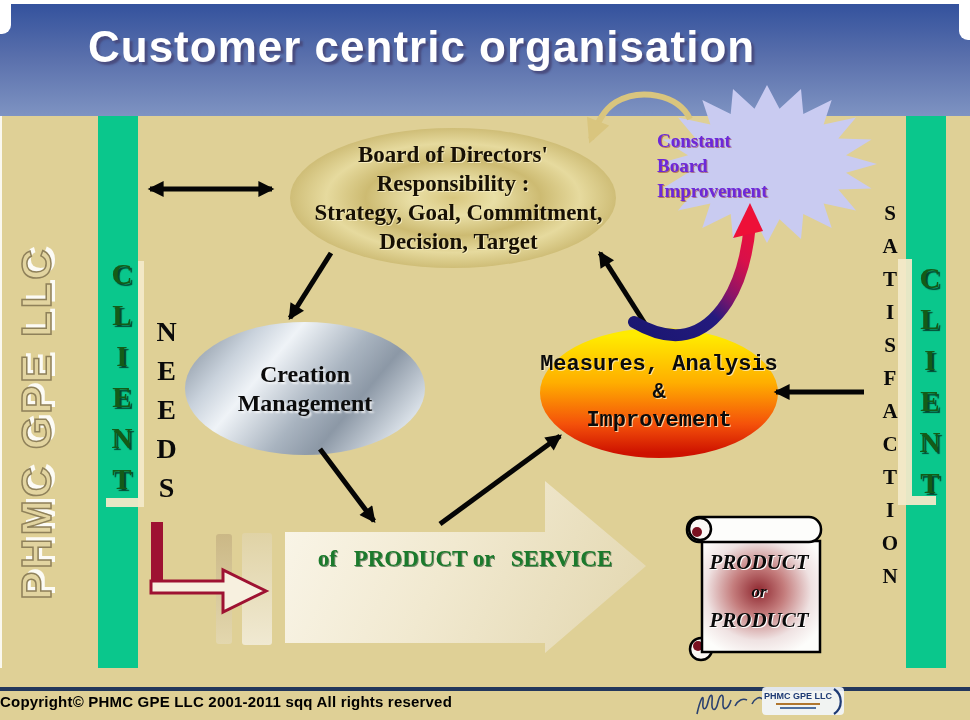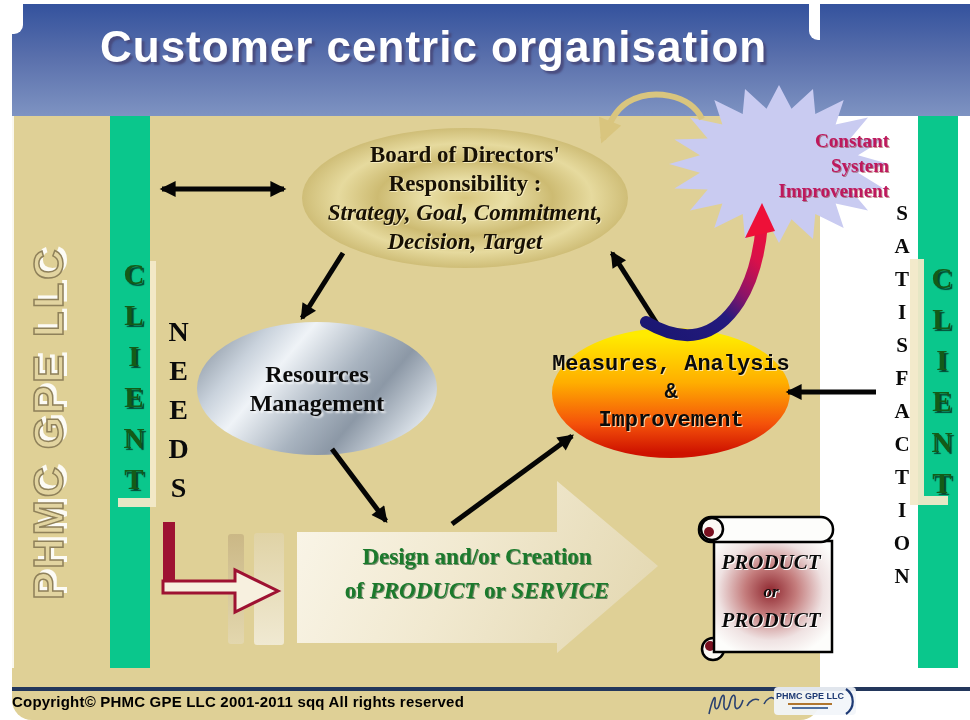--- a/index.html
+++ b/index.html
@@ -1,17 +1,17 @@
 <!DOCTYPE html>
 <html><head>
 <meta charset="utf-8">
 <style>
   html,body{margin:0;padding:0;width:970px;height:720px;overflow:hidden;
     font-family:"Liberation Sans",sans-serif;background:#fff;}
-  .slide{position:absolute;left:12px;top:0;width:808px;height:720px;background:#DFD096;border-radius:20px;}
+  .slide{position:absolute;left:0;top:0;width:970px;height:720px;background:#DFD096;}
 
   
   .header{position:absolute;left:0;top:0;width:970px;height:116px;
     background:linear-gradient(180deg,#31509C 0%,#5A70AC 50%,#7E93C2 100%);}
   .title{position:absolute;left:88px;top:22px;font-size:44px;font-weight:bold;color:#FFFFFF;
     letter-spacing:1px;text-shadow:3px 3px 2px rgba(70,70,120,0.85);white-space:nowrap;}
   .top-strip{position:absolute;left:0;top:0;width:970px;height:4px;background:#fff;}
   .corner-tl{position:absolute;left:0;top:0;width:11px;height:34px;background:#fff;border-bottom-right-radius:9px;}
   .corner-tr{position:absolute;right:0;top:0;width:11px;height:40px;background:#fff;border-bottom-left-radius:9px;}
   .left-strip{position:absolute;left:0;top:116px;width:2px;height:552px;background:rgba(255,255,255,0.85);}
@@ -35,33 +35,33 @@
     transform:rotate(-90deg);text-align:center;font-size:42px;font-weight:bold;letter-spacing:3px;
     color:#E2D4A0;-webkit-text-stroke:1.5px #8F815A;text-shadow:4px 4px 0 rgba(255,255,255,0.9);}
 
   
   .ellipse{position:absolute;border-radius:50%;display:flex;flex-direction:column;
     align-items:center;justify-content:center;
     font-family:"Liberation Serif","DejaVu Serif",serif;font-weight:bold;}
   .board{left:290px;top:128px;width:326px;height:140px;
     background:radial-gradient(ellipse at 50% 50%,#D8C67E 0%,#E9DFA6 18%,#CDBB72 38%,#E6DA9E 55%,#C4B065 78%,#B29D52 100%);}
   .board .ln{font-size:23px;line-height:29px;color:#171004;text-shadow:1px 1px 0 rgba(245,236,192,0.95);}
-  .italic{font-style:italic;}
+  .italic{margin-left:11px;}
   .resources{left:185px;top:322px;width:240px;height:133px;
     background:linear-gradient(130deg,#76828F 0%,#C9D2DC 22%,#EFF3F7 34%,#A9B4C0 55%,#8C98A6 68%,#DCE3EA 88%,#96A2AE 100%);}
   .resources .ln{font-size:24px;line-height:29px;color:#0B0B0B;text-shadow:2px 2px 2px rgba(255,255,255,0.75);}
   .measures{left:540px;top:328px;width:238px;height:130px;
     background:linear-gradient(180deg,#FFEB00 6%,#FFAE00 42%,#F4510A 74%,#CE1200 96%);}
   .measures .ln{font-size:22px;line-height:28px;color:#0B0B0B;text-shadow:1px 1px 0 rgba(255,240,200,0.8);font-family:Liberation Mono, monospace;}
 
   
   .starburst-text{position:absolute;left:657px;top:95px;width:220px;height:140px;
-    display:flex;flex-direction:column;align-items:flex-end;justify-content:center;text-align:center;
+    display:flex;flex-direction:column;align-items:flex-start;justify-content:center;text-align:center;
     font-family:"Liberation Serif","DejaVu Serif",serif;font-weight:bold;font-size:19px;line-height:25px;
-    color:#be185d;text-shadow:1px 1px 0 rgba(128,16,16,0.45);z-index:6;}
+    color:#6d28d9;text-shadow:1px 1px 0 rgba(128,16,16,0.45);z-index:6;}
 
   
   .design-text{position:absolute;left:286px;top:541px;width:358px;text-align:center;z-index:6;
     font-family:"Liberation Serif","DejaVu Serif",serif;font-weight:bold;color:#1B7A2C;}
   .design-text .l1{font-size:23px;line-height:32px;text-shadow:1px 1px 0 rgba(8,58,16,0.55);}
   .design-text .l2{font-size:23px;line-height:30px;margin-top:3px;text-shadow:1px 1px 0 rgba(8,58,16,0.55);}
 
   
   .scroll-text{position:absolute;left:695px;top:548px;width:128px;text-align:center;z-index:6;
     font-family:"Liberation Serif","DejaVu Serif",serif;font-weight:bold;font-style:italic;color:#0A0A0A;}
@@ -101,36 +101,36 @@
   <div class="watermark">PHMC GPE LLC</div>
 
   <div class="ellipse board">
     <div class="ln">Board of Directors'</div>
     <div class="ln">Responsibility :</div>
     <div class="ln italic">Strategy, Goal, Commitment,</div>
     <div class="ln italic">Decision, Target</div>
   </div>
 
   <div class="ellipse resources">
-    <div class="ln">Resources</div>
+    <div class="ln">Creation</div>
     <div class="ln">Management</div>
   </div>
 
   <div class="ellipse measures">
     <div class="ln">Measures, Analysis</div>
     <div class="ln">&amp;</div>
     <div class="ln">Improvement</div>
   </div>
 
   <svg class="burst-layer" viewBox="0 0 970 720">
     <polygon id="starburst-shape" fill="#C9CBF1" points="767.0,85.0 779.5,108.7 801.0,88.9 803.3,114.1 831.7,100.1 823.6,124.4 856.0,117.6 838.3,138.6 871.6,139.6 846.0,155.2 877.0,164.0 846.0,172.8 871.6,188.4 838.3,189.4 856.0,210.4 823.6,203.6 831.7,227.9 803.3,213.9 801.0,239.1 779.5,219.3 767.0,243.0 754.5,219.3 733.0,239.1 730.7,213.9 702.3,227.9 710.4,203.6 678.0,210.4 695.7,189.4 662.4,188.4 688.0,172.8 657.0,164.0 688.0,155.2 662.4,139.6 695.7,138.6 678.0,117.6 710.4,124.4 702.3,100.1 730.7,114.1 733.0,88.9 754.5,108.7"></polygon>
   </svg>
   <div class="starburst-text">
     <div>Constant</div>
-    <div>System</div>
+    <div>Board</div>
     <div>Improvement</div>
   </div>
 
   <svg class="overlay" viewBox="0 0 970 720">
     <defs>
       <marker id="ah" viewBox="0 0 10 10" refX="8.5" refY="5" markerWidth="3.8" markerHeight="3.2" orient="auto-start-reverse" markerUnits="strokeWidth">
         <path d="M0,0 L10,5 L0,10 z" fill="#050505"></path>
       </marker>
       <marker id="ahtan" viewBox="0 0 10 10" refX="8" refY="5" markerWidth="4.2" markerHeight="4" orient="auto" markerUnits="strokeWidth">
         <path d="M0,0 L10,5 L0,10 z" fill="#D9C57E"></path>
@@ -199,21 +199,20 @@
     <g>
       <rect x="762" y="687" width="82" height="28" rx="4" fill="#F2F5FA" opacity="0.92"></rect>
       <path d="M 834,689 C 843,695 843,708 834,714" fill="none" stroke="#1E3A74" stroke-width="2.2"></path>
       <text x="798" y="699" text-anchor="middle" font-size="9" font-weight="bold" fill="#1E3A74" font-family="Liberation Sans, sans-serif">PHMC GPE LLC</text>
       <rect x="776" y="703" width="44" height="2" fill="#B0762F"></rect>
       <rect x="780" y="707" width="36" height="2" fill="#5070A0"></rect>
     </g>
   </svg>
 
   <div class="design-text">
-    <div class="l1">Design and/or Creation</div>
     <div class="l2"><span>of </span><span class="italic">PRODUCT</span><span> or </span><span class="italic">SERVICE</span></div>
   </div>
 
   <div class="scroll-text">
     <div class="s1">PRODUCT</div>
     <div class="s2">or</div>
     <div class="s1">PRODUCT</div>
   </div>
 
   <div class="navy-line"></div>

